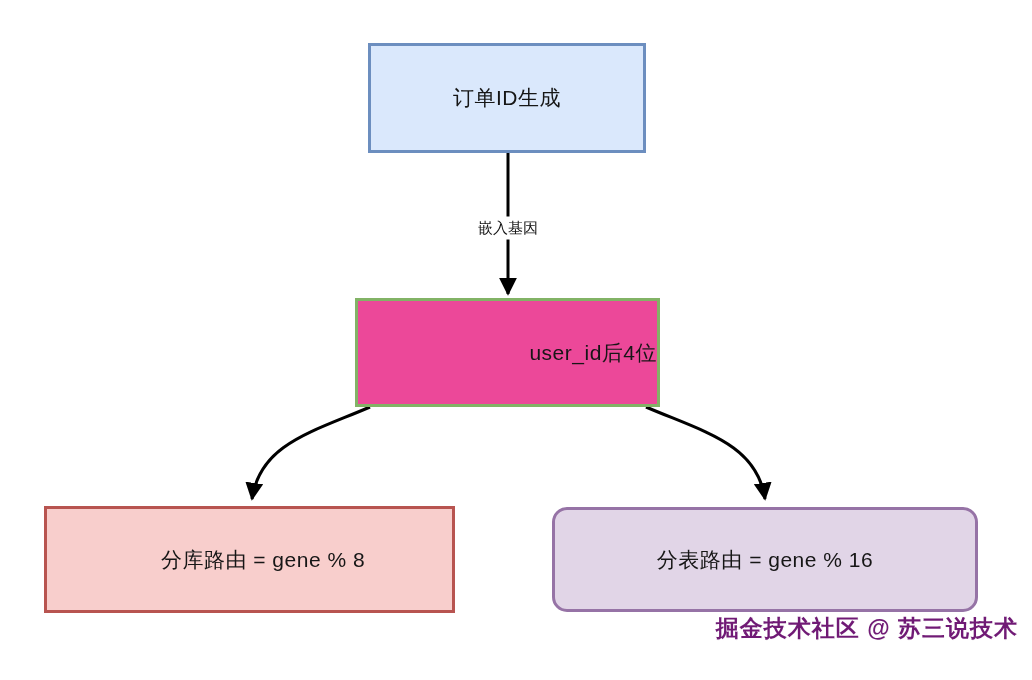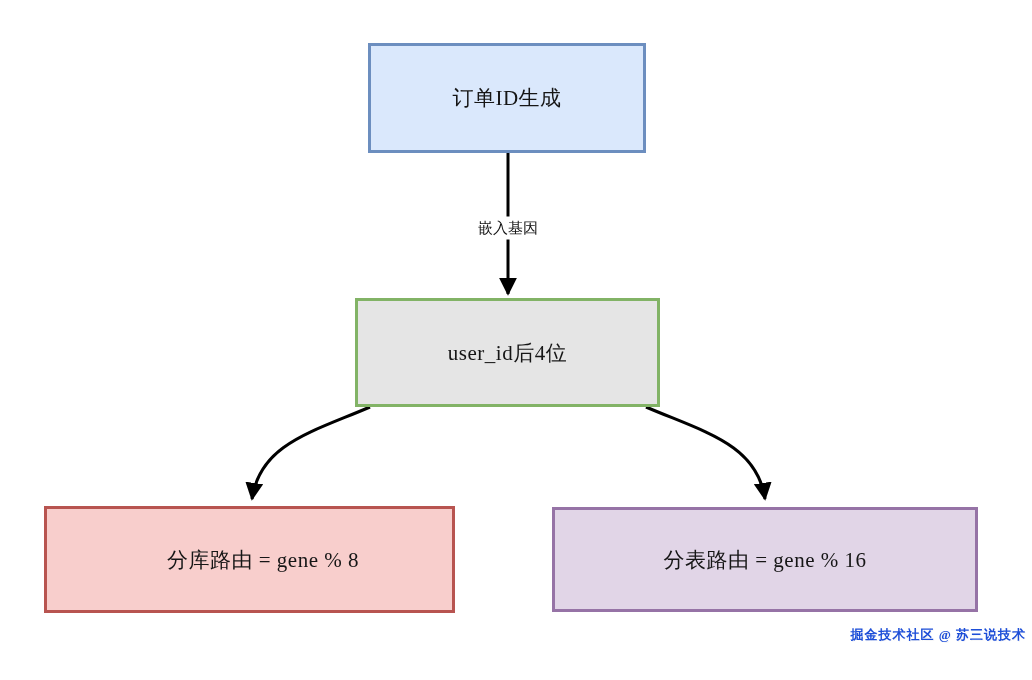--- a/index.html
+++ b/index.html
@@ -6,21 +6,21 @@
     margin: 0;
     padding: 0;
     background: #ffffff;
   }
   .canvas {
     position: relative;
     width: 1032px;
     height: 660px;
     background: #ffffff;
     overflow: hidden;
-    font-family: Liberation Serif, serif;
+    font-family: Liberation Sans, sans-serif;
   }
   .arrows-layer {
     position: absolute;
     left: 0;
     top: 0;
     width: 1032px;
     height: 680px;
     pointer-events: none;
   }
   .node {
@@ -48,25 +48,25 @@
     top: 228px;
     transform: translate(-50%, -50%);
     background: #ffffff;
     padding: 2px 5px;
     font-size: 15px;
     color: #111111;
     white-space: nowrap;
   }
   .watermark {
     position: absolute;
-    right: 6px;
+    right: 14px;
     bottom: 16px;
-    font-size: 13px;
+    font-size: 23px;
     font-weight: bold;
-    color: #1d4ed8;
+    color: #701a75;
     text-shadow: 2px 2px 1px #ffffff, 1px 1px 0 #f2f2f2;
     letter-spacing: 1px;
     white-space: nowrap;
   }
 </style>
 </head>
 <body>
 
 <div class="canvas">
 
@@ -80,27 +80,27 @@
     <path d="M 370 407 C 312 432, 260 444, 252 499" fill="none" stroke-width="3" marker-end="url(#ah)" style="stroke: rgb(0, 0, 0);"></path>
     <path d="M 646 407 C 704 432, 757 444, 765 499" fill="none" stroke-width="3" marker-end="url(#ah)" style="stroke: rgb(0, 0, 0);"></path>
   </svg>
 
   <div class="node node-order" style="background-color: rgb(218, 232, 252); border-color: rgb(108, 142, 191);">
     <span class="node-label">订单ID生成</span>
   </div>
 
   <div class="edge-label">嵌入基因</div>
 
-  <div class="node node-userid" style="background-color: #e5e5e5; border-color: rgb(130, 179, 102);">
+  <div class="node node-userid" style="background-color: #ec4899; border-color: rgb(130, 179, 102); justify-content: flex-end;">
     <span class="node-label">user_id后4位</span>
   </div>
 
   <div class="node node-dbroute" style="background-color: rgb(248, 206, 204); border-color: rgb(184, 84, 80); padding-left: 27px;">
     <span class="node-label">分库路由 = gene % 8</span>
   </div>
 
-  <div class="node node-tblroute" style="background-color: rgb(225, 213, 231); border-color: rgb(150, 115, 166);">
+  <div class="node node-tblroute" style="background-color: rgb(225, 213, 231); border-color: rgb(150, 115, 166); border-radius: 15px;">
     <span class="node-label">分表路由 = gene % 16</span>
   </div>
 
   <div class="watermark">掘金技术社区 @ 苏三说技术</div>
 
 </div>
 
 </body></html>

